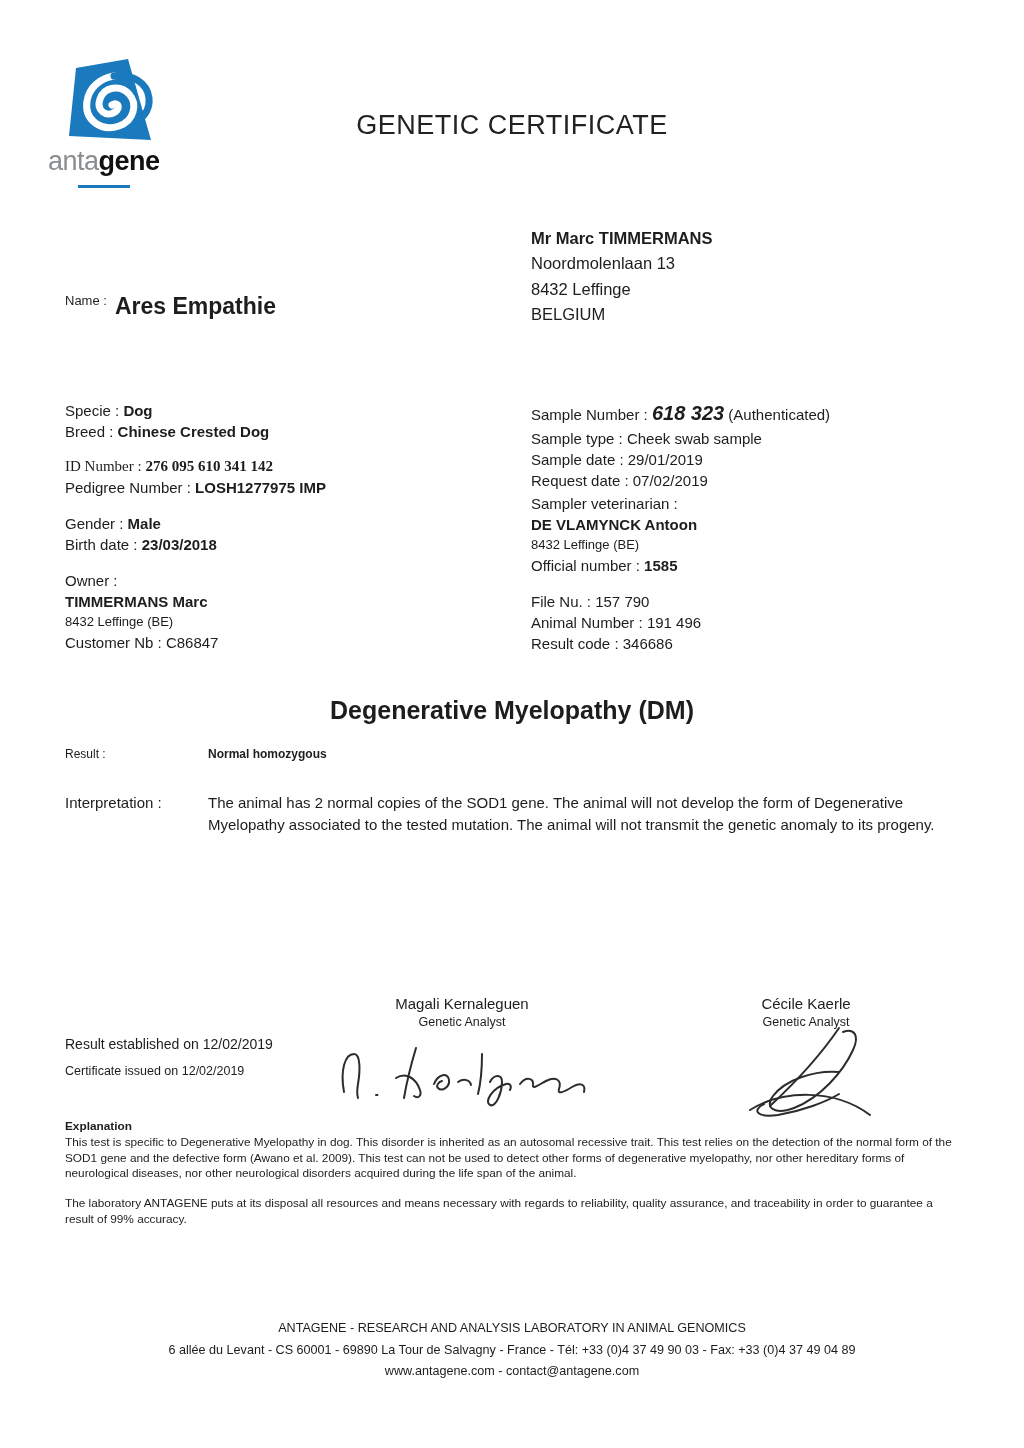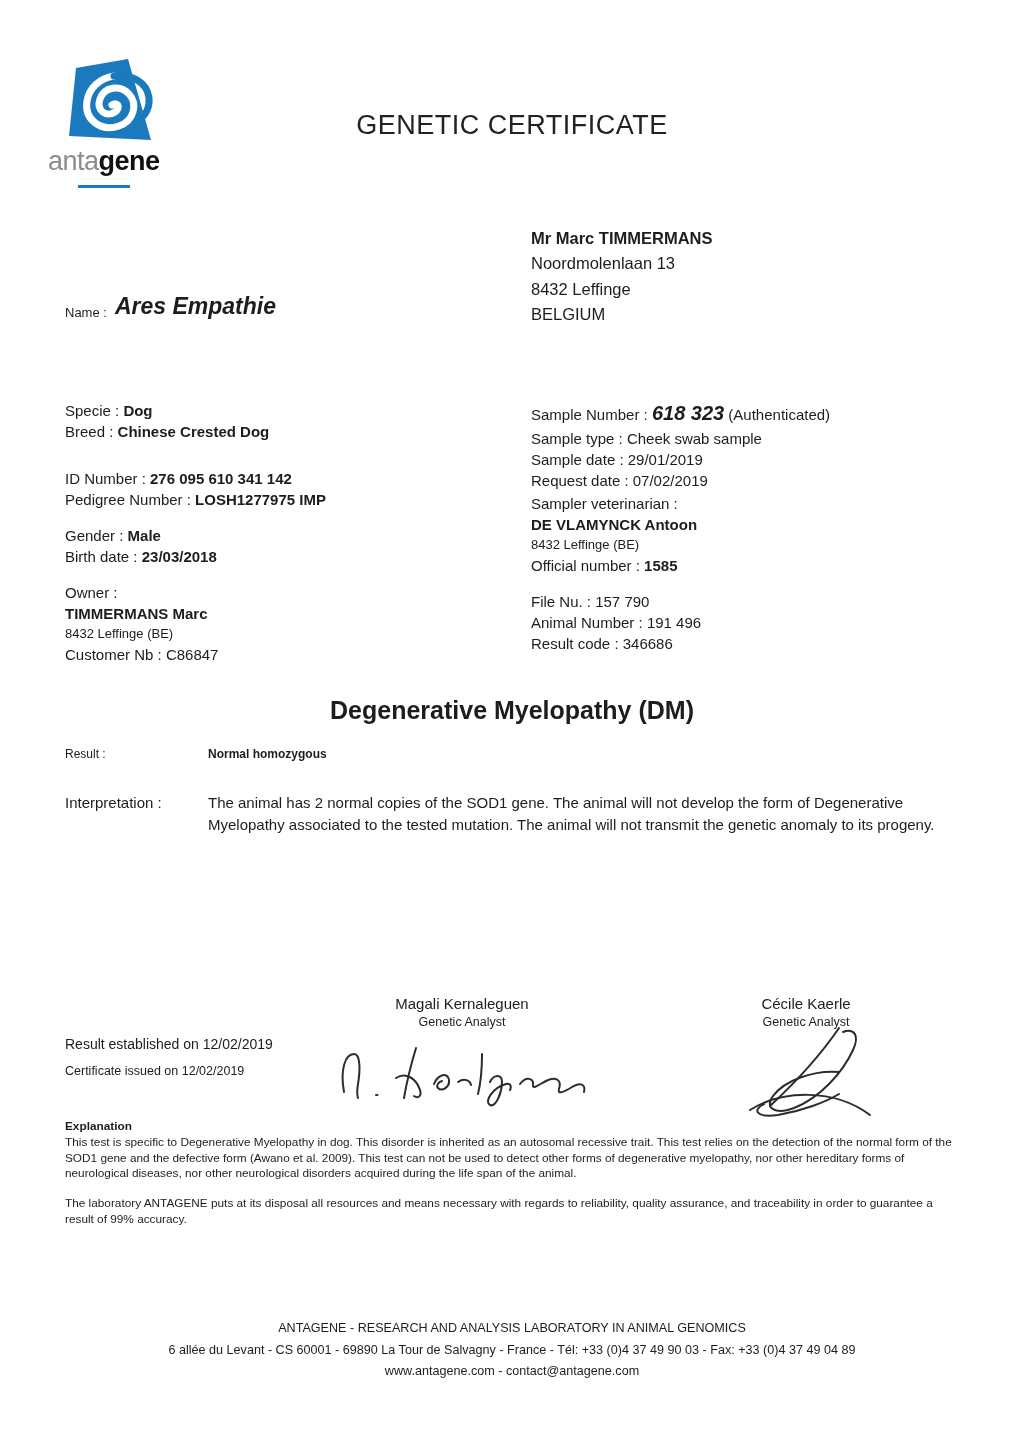--- a/index.html
+++ b/index.html
@@ -16,34 +16,34 @@
   .logo{position:absolute;left:48px;top:56px;width:150px;height:140px;}
   .logo svg{position:absolute;left:4px;top:0;}
   .logo-text{position:absolute;left:0;top:90px;font-size:27px;letter-spacing:-0.5px;white-space:nowrap;}
   .logo-text .anta{color:#8a8d90;font-weight:400;}
   .logo-text .gene{color:#111;font-weight:700;}
   .logo-underline{position:absolute;left:30px;top:129px;width:52px;height:3px;background:#1b79bd;}
   
   .doc-title{position:absolute;left:0;right:0;top:110px;text-align:center;
     font-size:27px;font-weight:400;letter-spacing:0.5px;color:#222;}
   
-  .name-row{position:absolute;left:65px;top:293px;display:flex;align-items:flex-end;gap:8px;}
+  .name-row{position:absolute;left:65px;top:293px;display:flex;align-items:flex-start;gap:8px;}
   .name-lbl{font-size:13px;}
-  .name-val{font-size:23px;font-weight:700;font-style:italic;}
+  .name-val{font-size:23px;font-weight:700;}
   
   .recipient{position:absolute;left:531px;top:226px;font-size:16.5px;line-height:25.3px;}
   .bold{font-weight:700;}
   
   .col{position:absolute;top:400px;font-size:15px;line-height:21px;}
   .left-col{left:65px;}
   .right-col{left:531px;}
   .row .val{font-weight:700;}
   .row .plain{font-weight:400;}
   .row.small{font-size:13px;line-height:20px;}
-  .gap17{margin-top:26px;}
+  .gap17{margin-top:14px;font-family:Liberation Serif, serif;}
   .gap15{margin-top:15px;}
   .gap13{margin-top:2px;}
   .sample-num-row{line-height:26px;}
   .sample-num{font-size:20px;font-weight:700;font-style:italic;}
   
   .dm-title{position:absolute;left:0;right:0;top:696px;text-align:center;
     font-size:25px;font-weight:700;}
   .result-row{position:absolute;left:65px;top:747px;font-size:12px;}
   .interp-row{position:absolute;left:65px;top:792px;font-size:15px;line-height:21.5px;}
   .field-lbl{display:inline-block;width:143px;vertical-align:top;}

